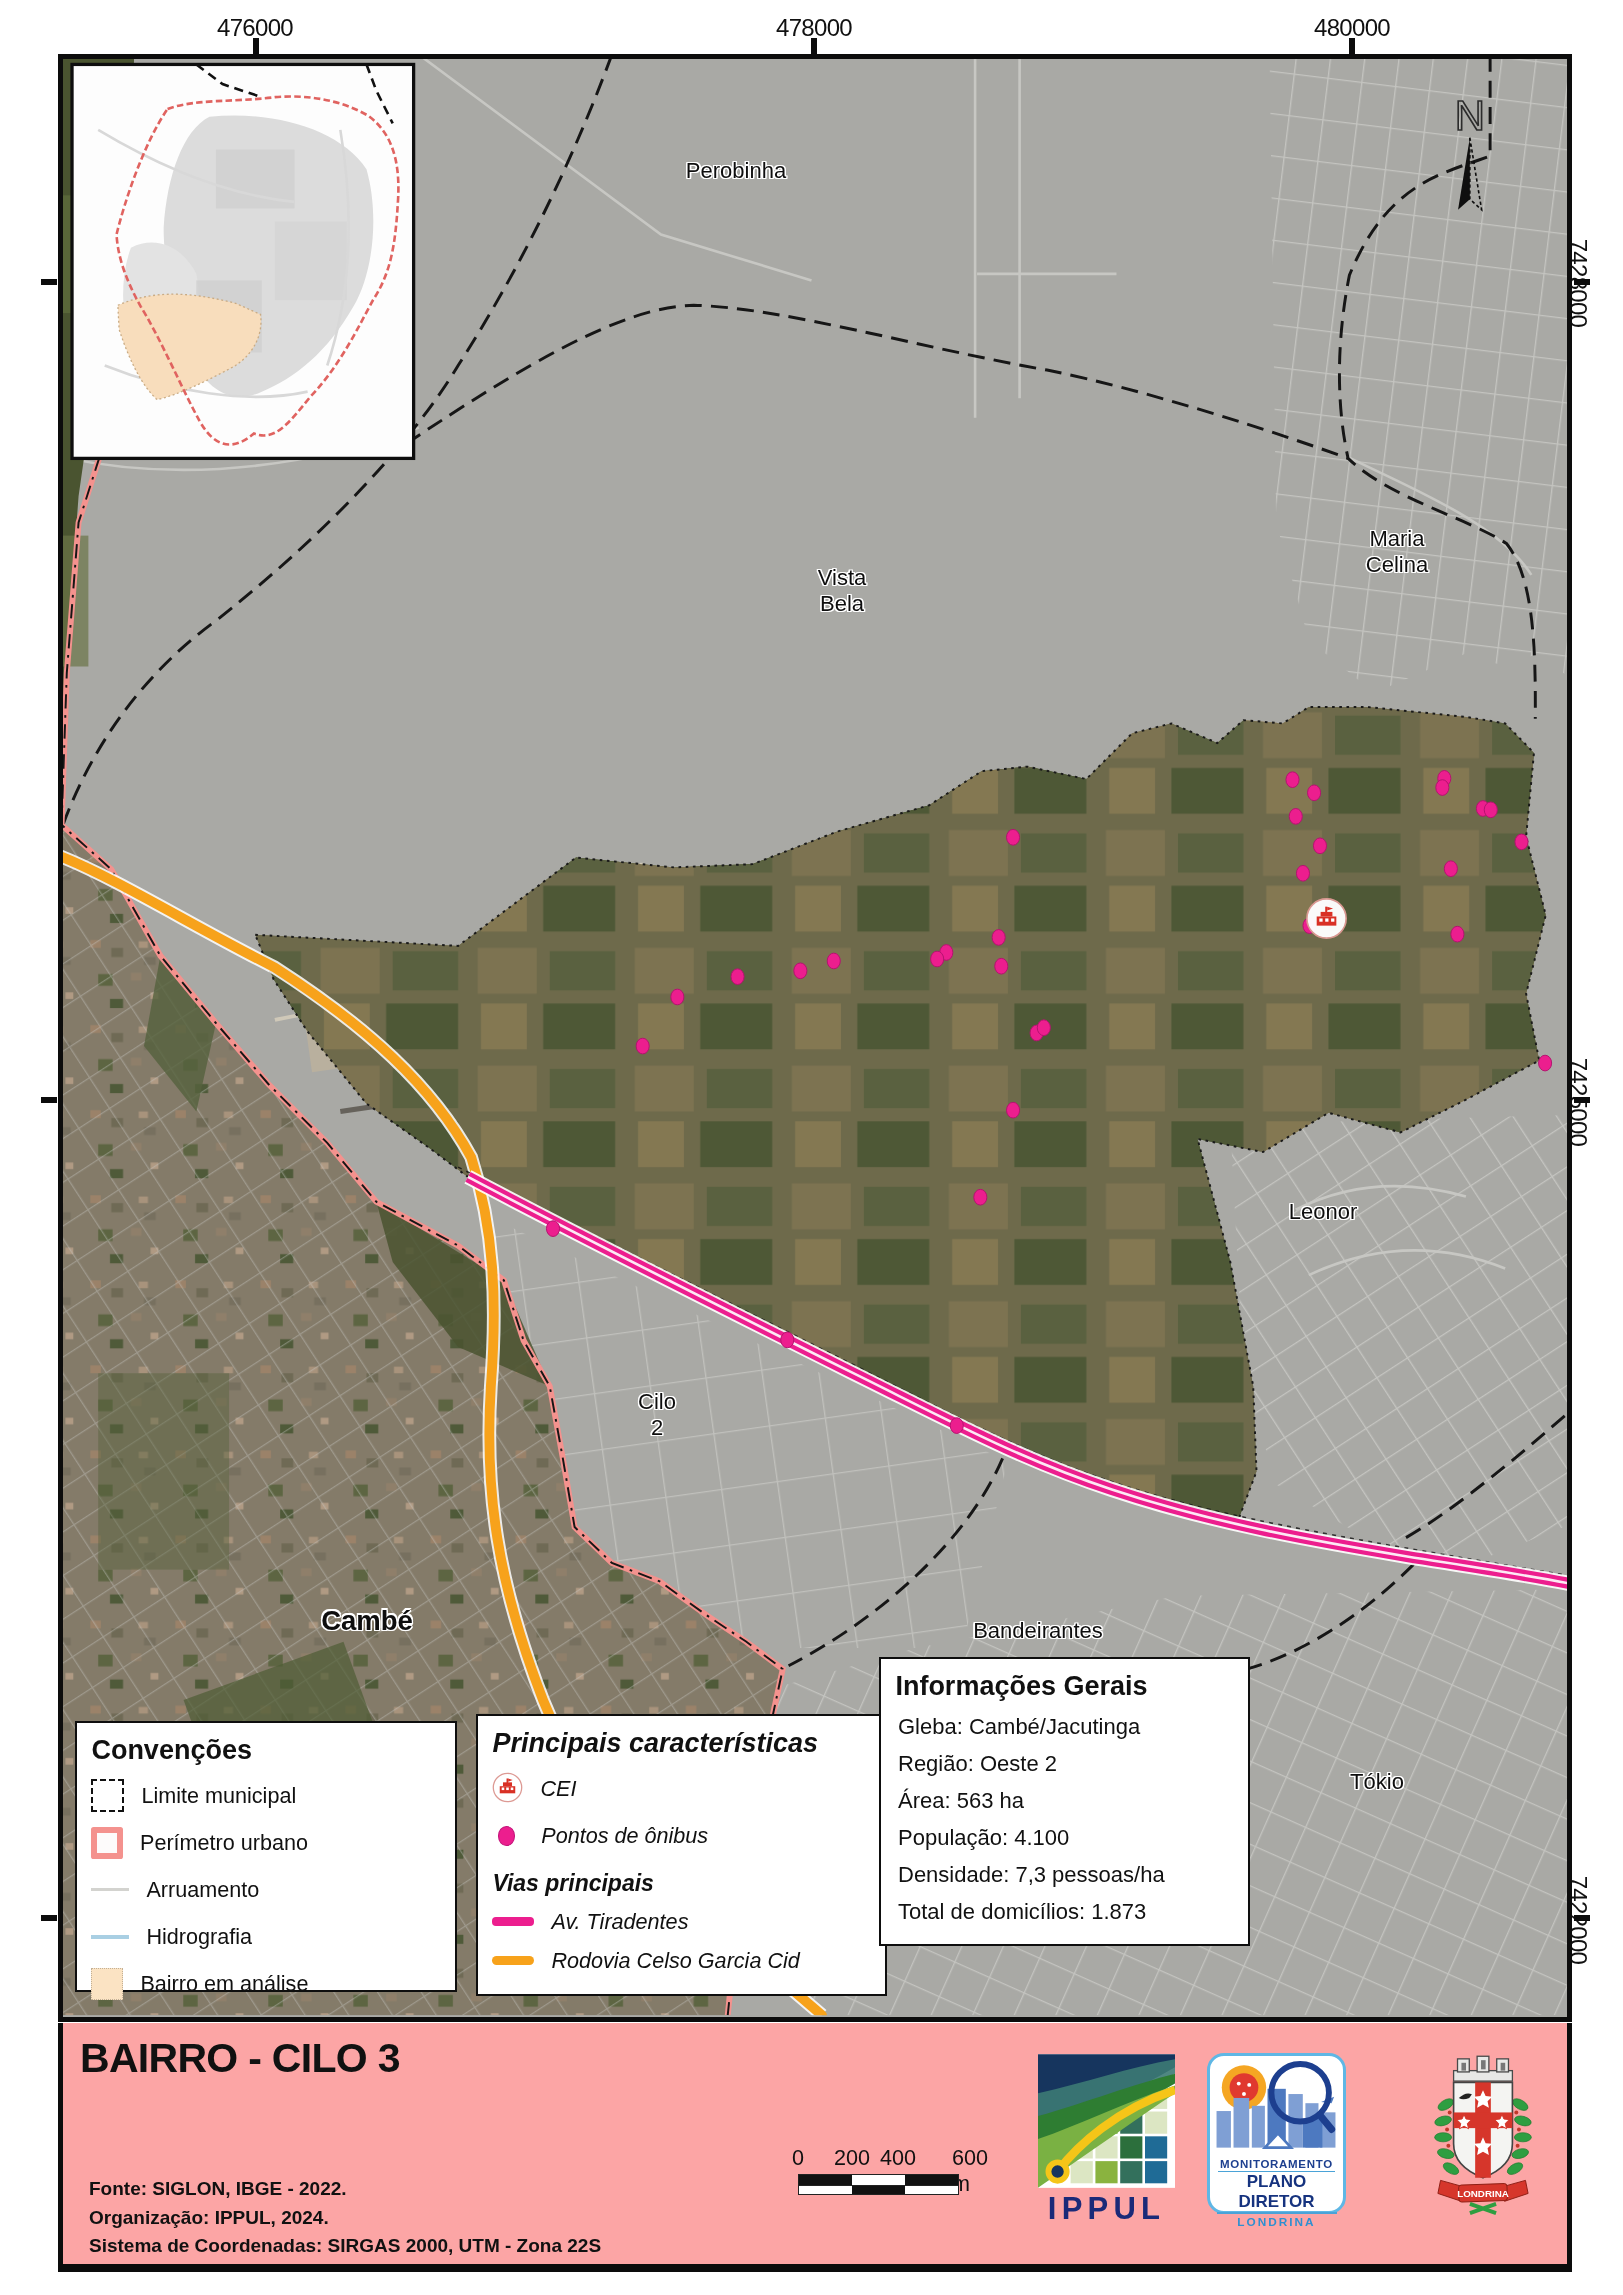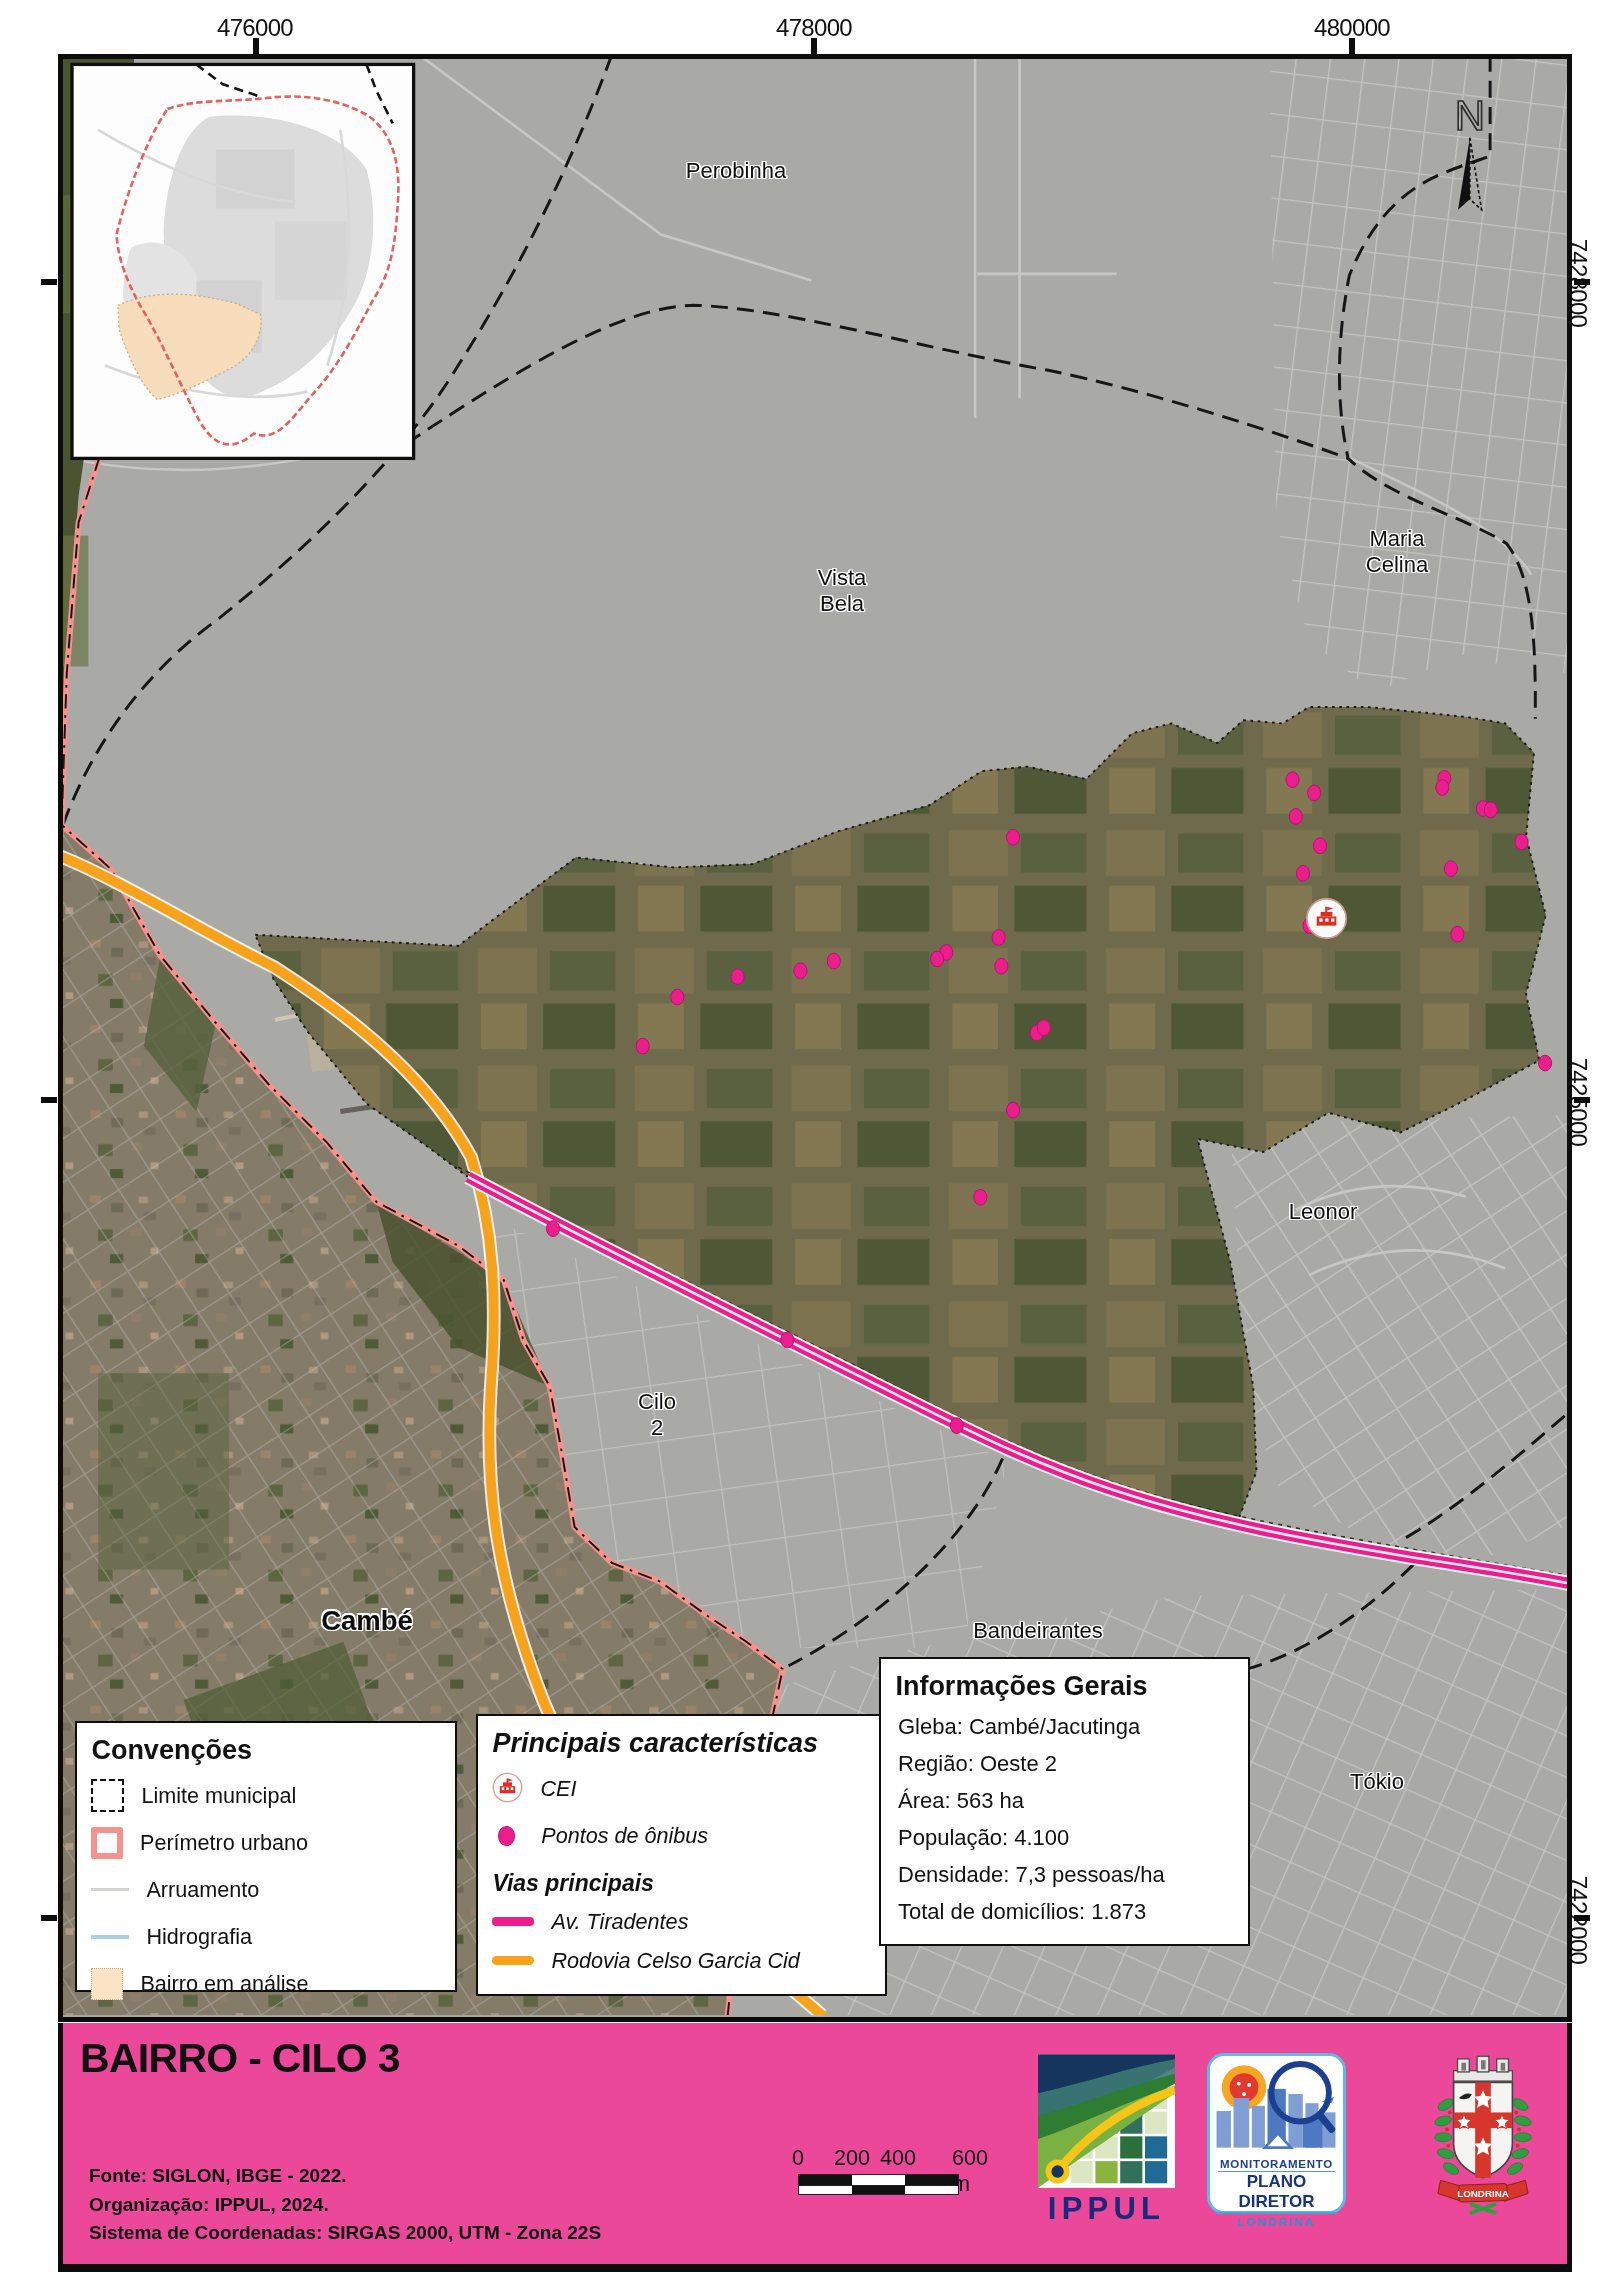--- a/index.html
+++ b/index.html
@@ -3,21 +3,21 @@
 <meta charset="utf-8">
 <style>
   html,body{margin:0;padding:0;background:#fff;}
   .page{position:relative;width:1623px;height:2295px;background:#fff;overflow:hidden;
         font-family:"Liberation Sans",sans-serif;color:#111;border-radius:19px;}
   
   .map-viewport{position:absolute;left:58px;top:54px;width:1504px;height:1958px;
                 border:5.9px solid #0c0c0c;overflow:hidden;background:#a9a9a5;}
   .map-viewport svg{position:absolute;left:-63px;top:-60px;width:1623px;height:2295px;}
   .title-area{position:absolute;left:58px;top:2023px;width:1504px;height:241px;
-              border:5.9px solid #0c0c0c;border-top:none;border-bottom-width:8.5px;background:#ec4899;}
+              border:5.9px solid #0c0c0c;border-top:none;border-bottom-width:8.5px;background:#fca5a5;}
   
   .coord{position:absolute;font-size:24px;letter-spacing:-0.7px;color:#111;}
   .coord-top{top:14.4px;width:98px;text-align:center;}
   .ct1{left:206px}.ct2{left:765px}.ct3{left:1303px}
   .coord-right{left:1592px;transform:rotate(90deg);transform-origin:left top;width:98px;text-align:center;}
   .cr1{top:234px}.cr2{top:1053px}.cr3{top:1871px}
   .tick{position:absolute;background:#0c0c0c;}
   .tick-top{width:5.9px;height:15.7px;top:38px;}
   .tt1{left:253px}.tt2{left:811px}.tt3{left:1349px}
   .tick-right{width:15.7px;height:5.9px;left:1574px;}
@@ -48,21 +48,21 @@
   .sw-peach{width:30px;height:30px;background:#FBE3C3;border:1.3px dotted #c2b096;}
   .sw-busdot{width:15.7px;height:18.3px;background:#EC1E8E;border-radius:50%;border:1.3px solid #c4137a;margin-left:5.2px;}
   .sw-road1{width:42px;height:8.5px;background:#EC1E8E;border-radius:3.9px;}
   .sw-road2{width:42px;height:8.5px;background:#F7A21B;border-radius:4.6px;}
   .feat-sub{font-size:23px;font-weight:bold;margin:17px 0 0 14.4px;}
   .info-line{font-size:22px;margin:11px 0 0 17px;}
   #box-info h2{margin-bottom:11.8px;}
   
   .tb-title{position:absolute;left:17px;top:11.8px;font-size:41px;font-weight:bold;letter-spacing:-0.7px;}
   .tb-sub{position:absolute;left:18.3px;top:65px;font-size:19.6px;font-weight:bold;}
-  .tb-src{position:absolute;left:26px;top:139px;font-size:19px;font-weight:bold;line-height:1.5;}
+  .tb-src{position:absolute;left:26px;top:152px;font-size:19px;font-weight:bold;line-height:1.5;}
   .scalebar{position:absolute;left:713px;top:122px;width:196px;}
   .scalebar .sl{position:absolute;top:0;font-size:21.6px;transform:translateX(-50%);}
   .sl0{left:22px}.sl200{left:76px}.sl400{left:122px}.sl600{left:194px}
   .sb-rows{position:absolute;left:22px;top:29px;width:161px;}
   .sb-row{display:flex;height:10.5px;border:0.7px solid #222;box-sizing:border-box;}
   .sb-row:first-child{border-bottom:none;}
   .sb-c{width:54px;height:100%;}
   .cb{background:#111}.cw{background:#fff}
   
   .logo{position:absolute;}

